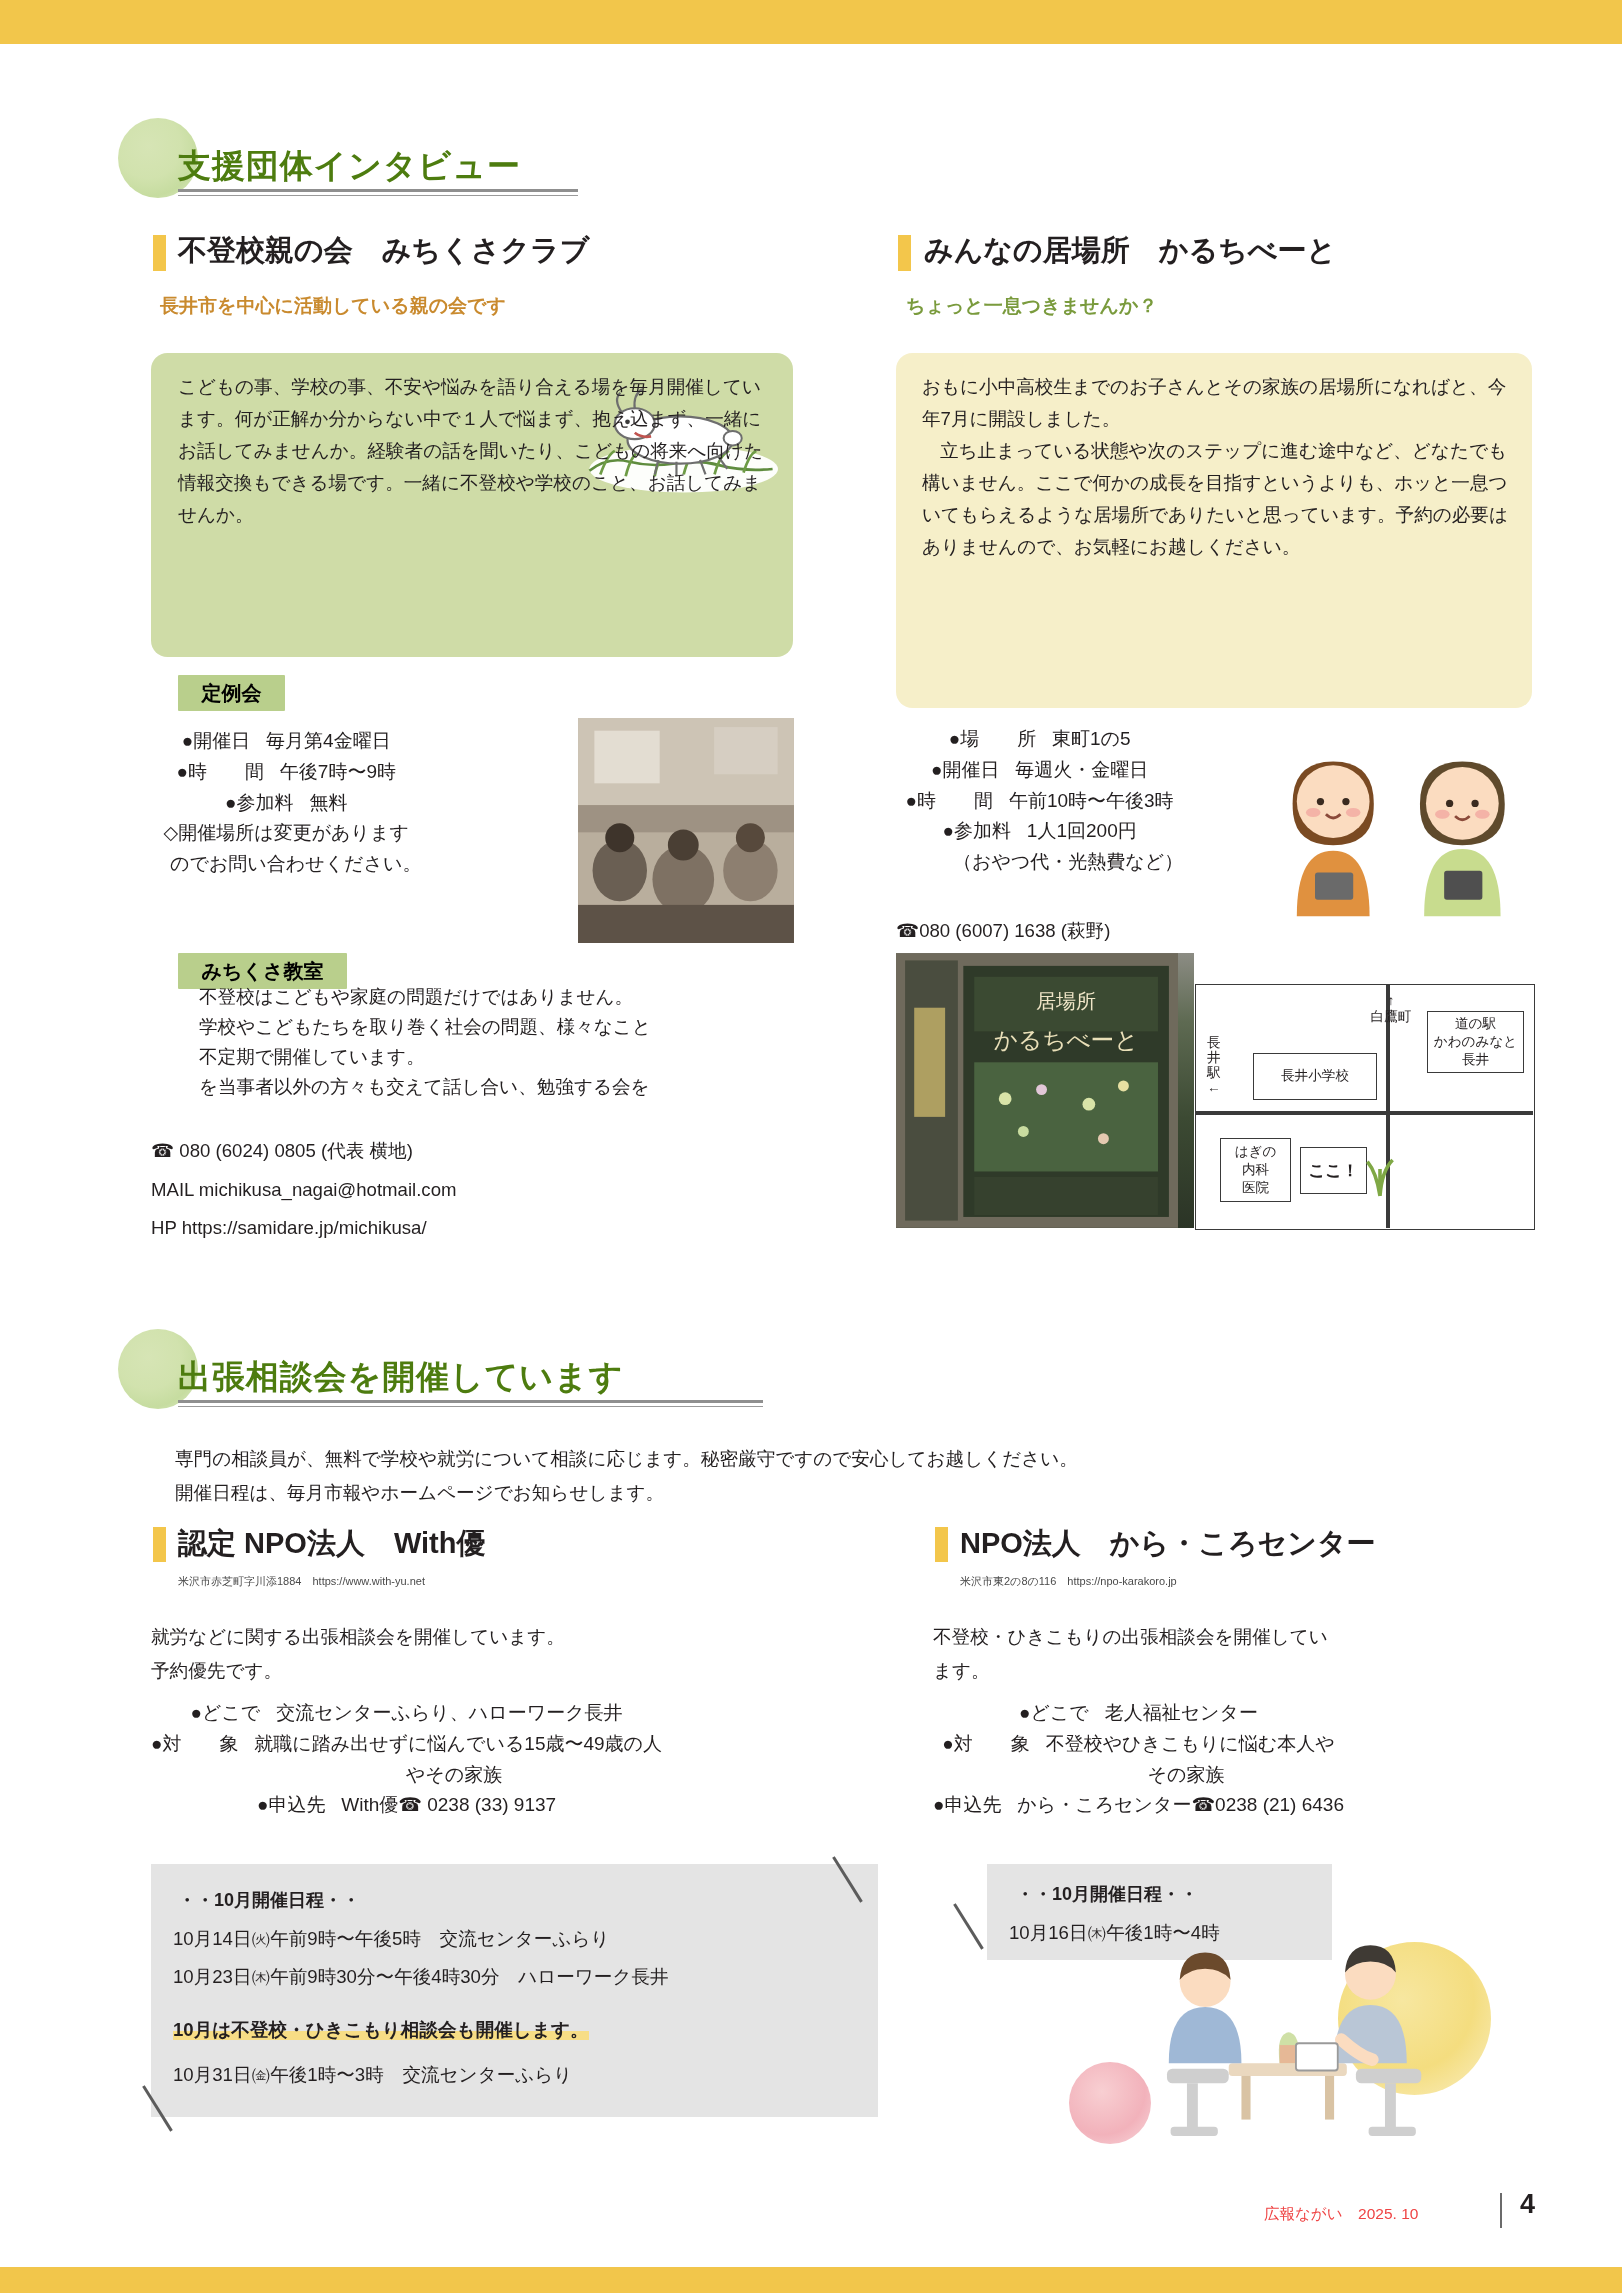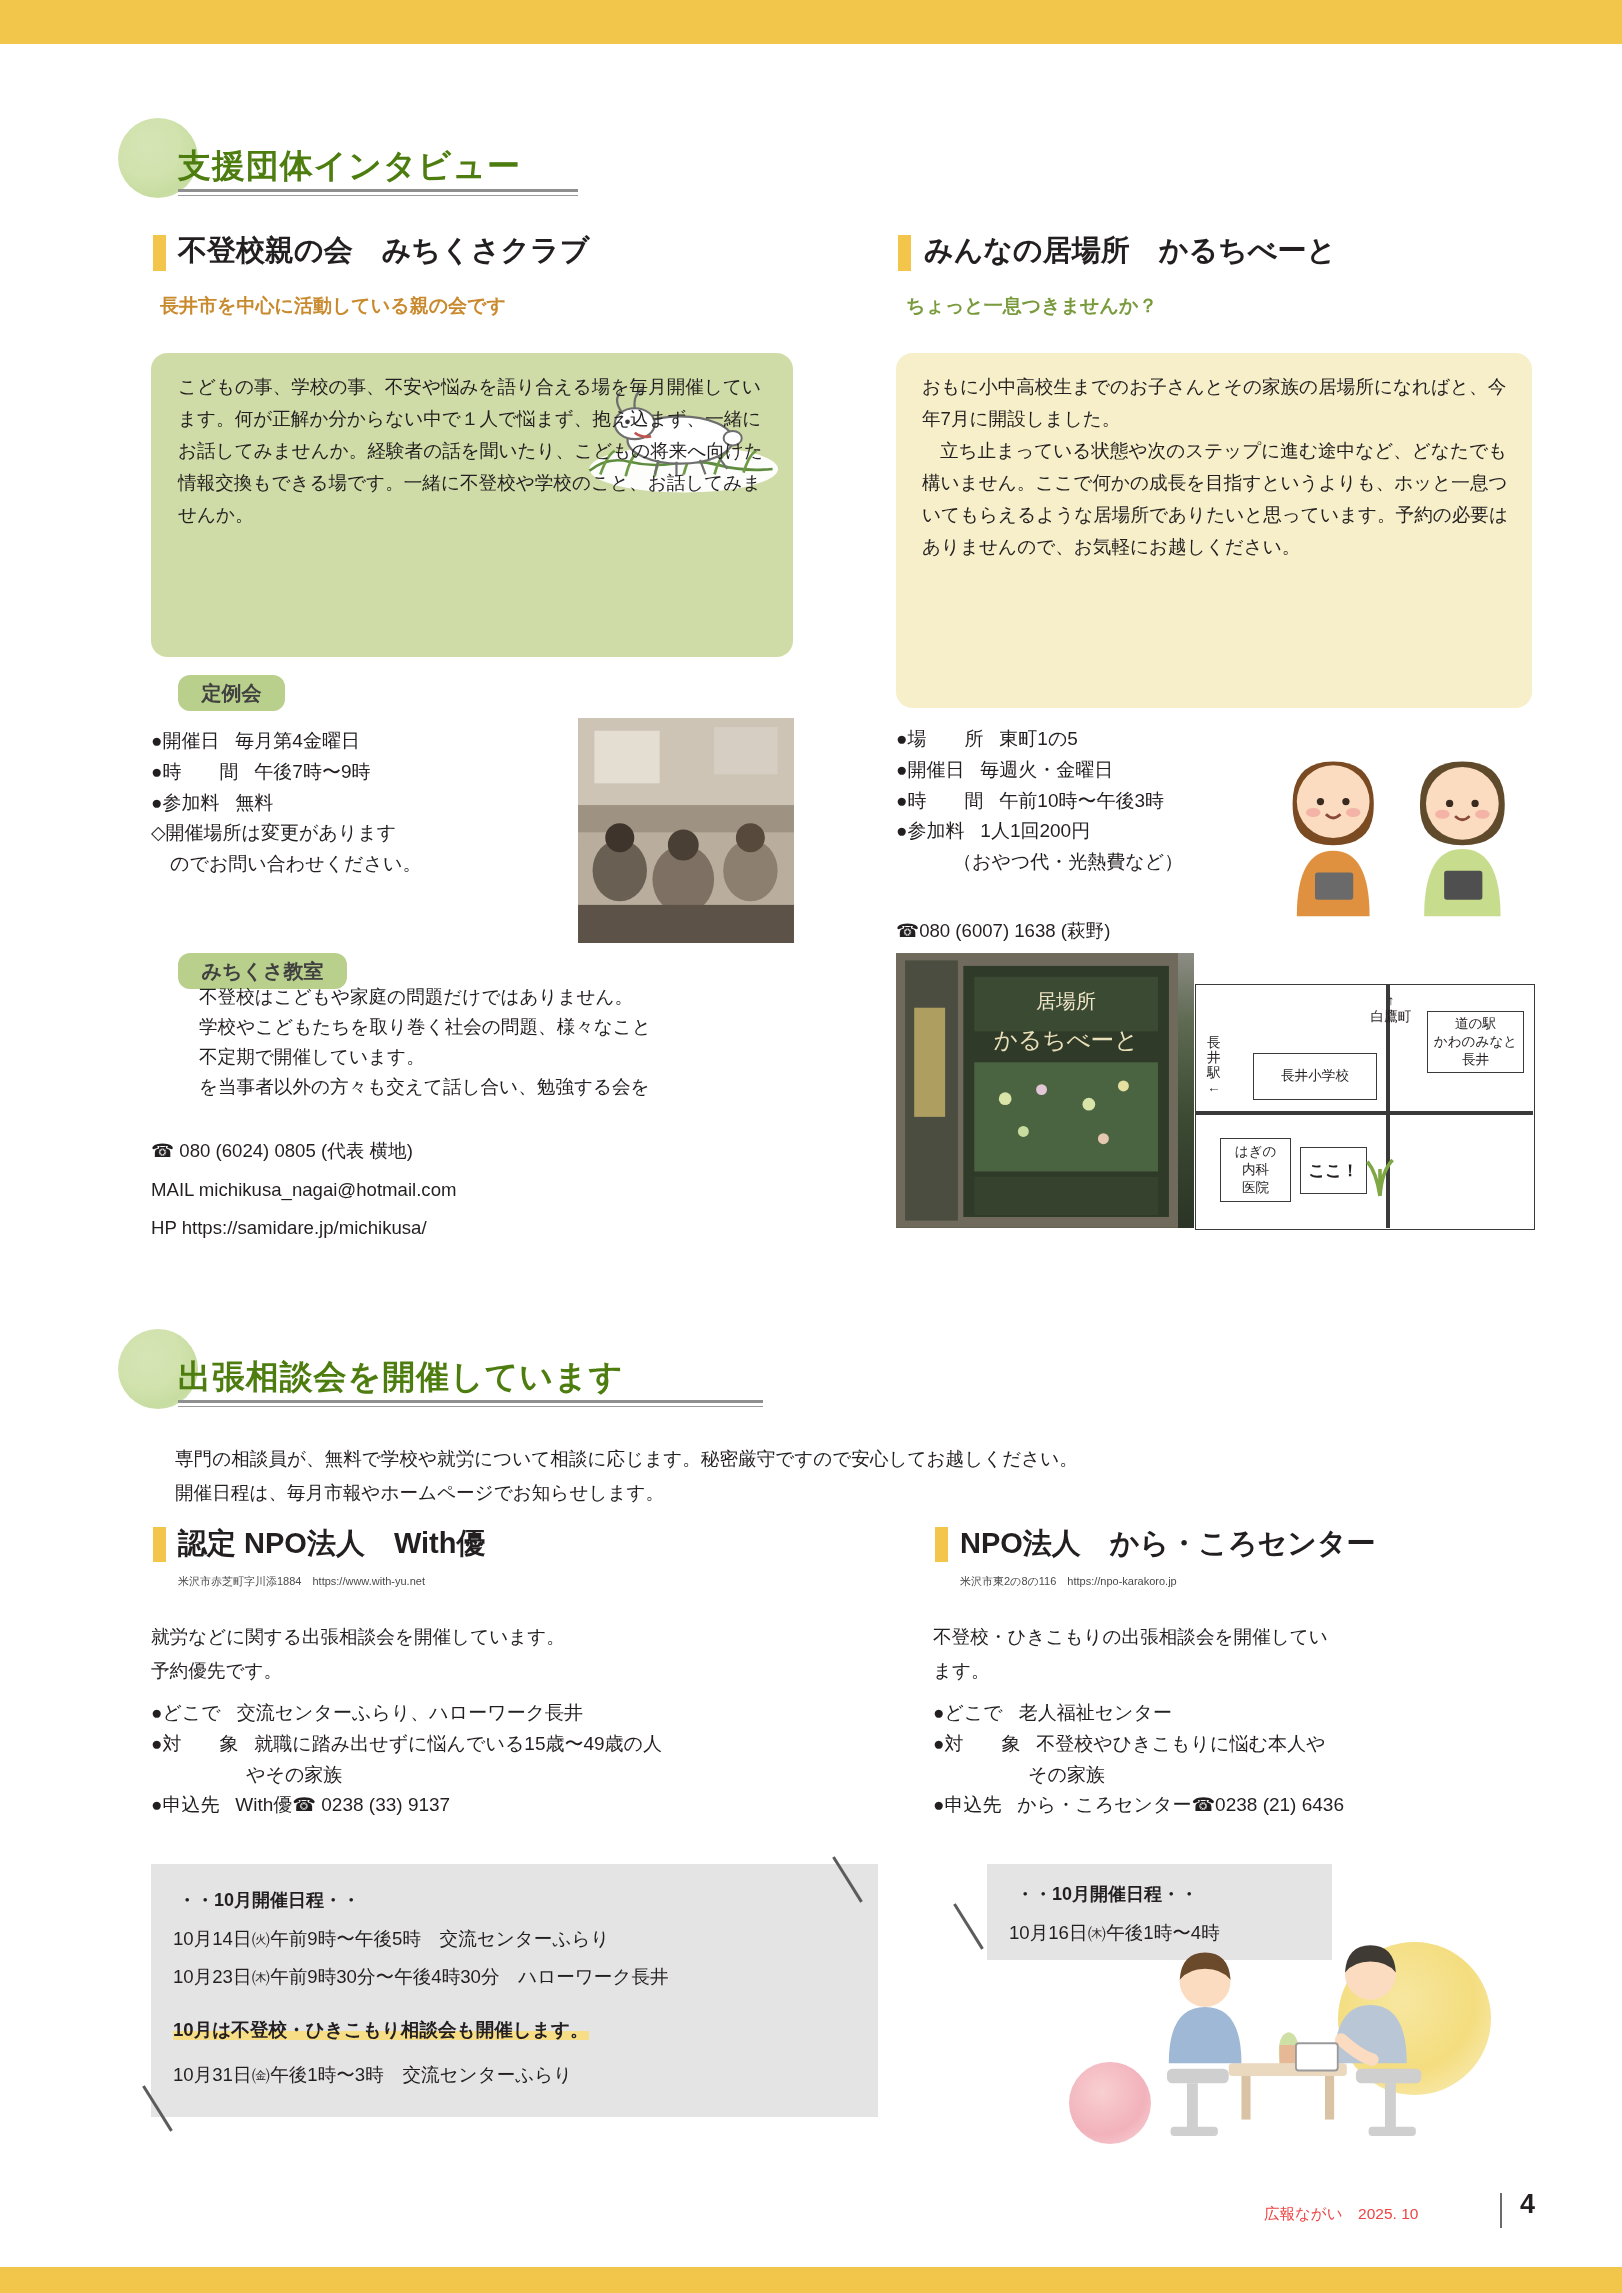--- a/index.html
+++ b/index.html
@@ -39,25 +39,25 @@
   
   .box-green{
     position:absolute;background:#cfdca7;border-radius:16.4px;
   }
   .box-yellow{
     position:absolute;background:#f6efc9;border-radius:16.4px;
   }
 
   
   .chip{
-    position:absolute;background:#b9cf8c;color:#404040;font-weight:bold;
-    font-size:20px;padding:4.5px 23.6px;border-radius:12px;white-space:nowrap;
-  }
-
-  .bullets{position:absolute;font-size:19px;line-height:1.62;}
+    position:absolute;background:#b9cf8c;color:#000000;font-weight:bold;
+    font-size:20px;padding:4.5px 23.6px;border-radius:1px;white-space:nowrap;
+  }
+
+  .bullets{position:absolute;font-size:19px;line-height:1.62;text-align:center;}
   .bullets div{white-space:nowrap;}
 
   
   .photo{position:absolute;overflow:hidden;}
   .photo-classroom{background:linear-gradient(180deg,#cfc6b8 0%,#b7aa9a 38%,#8d8173 60%,#6f6458 100%);}
   .photo-signboard{background:linear-gradient(180deg,#8c8c84 0%,#5e6a52 25%,#3c4a33 60%,#2b3426 100%);}
 
   
   .map{position:absolute;border:1.5px solid #3a3a3a;background:#fff;}
   .mapline{position:absolute;background:#3a3a3a;}

